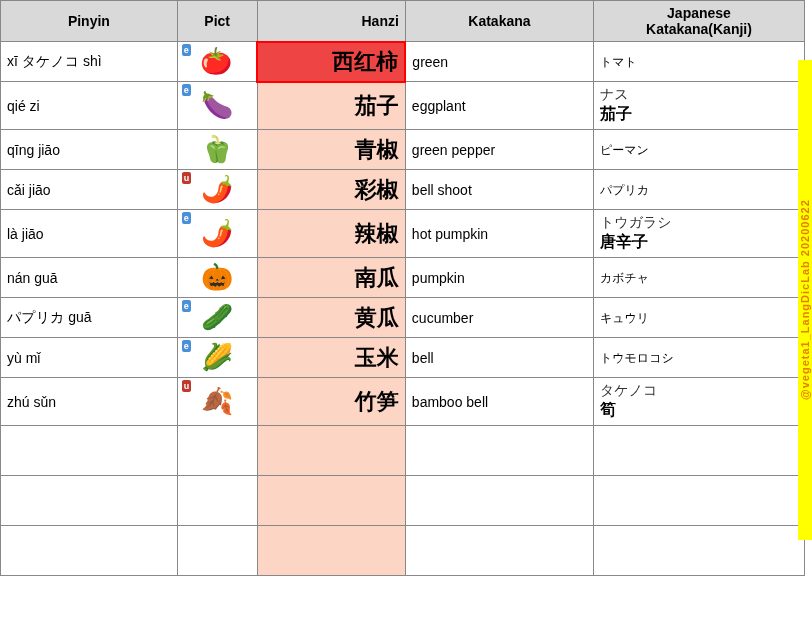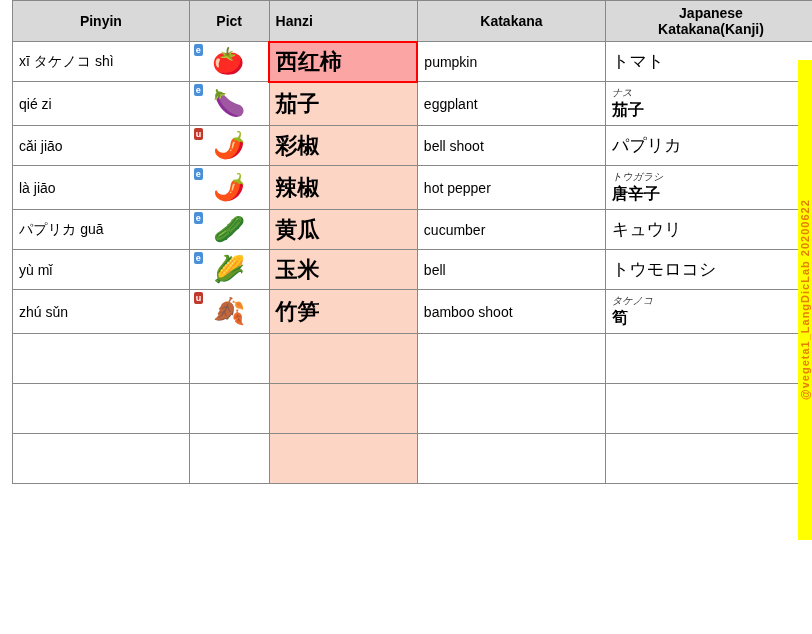--- a/index.html
+++ b/index.html
@@ -8,21 +8,20 @@
       background: #fff;
       width: 812px;
       height: 634px;
       overflow: hidden;
       position: relative;
     }
     .table-wrapper {
       position: relative;
       width: 812px;
       height: 634px;
-      padding-left: 12px;
     }
     table {
       width: 805px;
       border-collapse: collapse;
       border: 1px solid #888;
     }
     th, td {
       border: 1px solid #888;
       padding: 4px 6px;
       vertical-align: middle;
@@ -30,26 +29,26 @@
     th {
       background: #d9d9d9;
       font-weight: bold;
       font-size: 14px;
     }
     td {
       font-size: 14px;
     }
     .col-pinyin { width: 155px; }
     .col-pict   { width: 70px; text-align: center; }
-    .col-hanzi  { width: 130px; text-align: left; margin-top: 27px; }
+    .col-hanzi  { width: 130px; text-align: right; margin-top: 27px; }
     .col-english{ width: 165px; }
     .col-japanese { width: 185px; }
 
     tr.row-highlighted td.col-hanzi {
-      background: #fca5a5;
+      background: #ef4444;
       border: 2px solid red;
     }
     tr.row-normal td.col-hanzi {
       background: #fcd5c5;
     }
     .hanzi-text {
       font-size: 22px;
       font-weight: bold;
     }
     .pict-cell {
@@ -66,32 +65,31 @@
       border-radius: 2px;
       padding: 0 2px;
       line-height: 12px;
     }
     .badge-e { background: #4a90d9; }
     .badge-u { background: #c0392b; }
 
     .emoji { font-size: 26px; }
 
     .jp-small {
-      font-size: 10px;
+      font-size: 14px;
       color: #333;
       display: block;
-      font-style: italic;
     }
     .jp-main {
       font-size: 16px;
       font-weight: bold;
       display: block;
     }
     .jp-plain {
-      font-size: 17px;
+      font-size: 12px;
       text-align: right;
     }
 
     
     .watermark {
       position: absolute;
       right: 0px;
       top: 60px;
       writing-mode: vertical-rl;
       transform: rotate(180deg);
@@ -137,66 +135,90 @@
     <tbody id="table-body">
     <tr class="row-highlighted">
     <td class="col-pinyin">xī タケノコ shì</td>
     <td class="col-pict pict-cell">
       <span class="badge badge-e">e</span>
       <span class="emoji">🍅</span>
     </td>
     <td class="col-hanzi">
       <span class="hanzi-text">西红柿</span>
     </td>
-    <td class="col-english">pumpkin</td>
+    <td class="col-english">green</td>
     <td class="col-japanese"><span class="jp-plain">トマト</span></td>
   </tr>
         <tr class="row-normal">
     <td class="col-pinyin">qié zi</td>
     <td class="col-pict pict-cell">
       <span class="badge badge-e">e</span>
       <span class="emoji">🍆</span>
     </td>
     <td class="col-hanzi">
       <span class="hanzi-text">茄子</span>
     </td>
     <td class="col-english">eggplant</td>
     <td class="col-japanese">
             <span class="jp-small">ナス</span>
             <span class="jp-main">茄子</span>
           </td>
   </tr>
         <tr class="row-normal">
+    <td class="col-pinyin">qīng jiāo</td>
+    <td class="col-pict pict-cell">
+      
+      <span class="emoji">🫑</span>
+    </td>
+    <td class="col-hanzi">
+      <span class="hanzi-text">青椒</span>
+    </td>
+    <td class="col-english">green pepper</td>
+    <td class="col-japanese"><span class="jp-plain">ピーマン</span></td>
+  </tr>
+        <tr class="row-normal">
     <td class="col-pinyin">cǎi jiāo</td>
     <td class="col-pict pict-cell">
       <span class="badge badge-u">u</span>
       <span class="emoji">🌶️</span>
     </td>
     <td class="col-hanzi">
       <span class="hanzi-text">彩椒</span>
     </td>
     <td class="col-english">bell shoot</td>
     <td class="col-japanese"><span class="jp-plain">パプリカ</span></td>
   </tr>
         <tr class="row-normal">
     <td class="col-pinyin">là jiāo</td>
     <td class="col-pict pict-cell">
       <span class="badge badge-e">e</span>
       <span class="emoji">🌶️</span>
     </td>
     <td class="col-hanzi">
       <span class="hanzi-text">辣椒</span>
     </td>
-    <td class="col-english">hot pepper</td>
+    <td class="col-english">hot pumpkin</td>
     <td class="col-japanese">
             <span class="jp-small">トウガラシ</span>
             <span class="jp-main">唐辛子</span>
           </td>
   </tr>
         <tr class="row-normal">
+    <td class="col-pinyin">nán guā</td>
+    <td class="col-pict pict-cell">
+      
+      <span class="emoji">🎃</span>
+    </td>
+    <td class="col-hanzi">
+      <span class="hanzi-text">南瓜</span>
+    </td>
+    <td class="col-english">pumpkin</td>
+    <td class="col-japanese"><span class="jp-plain">カボチャ</span></td>
+  </tr>
+        <tr class="row-normal">
     <td class="col-pinyin">パプリカ guā</td>
     <td class="col-pict pict-cell">
       <span class="badge badge-e">e</span>
       <span class="emoji">🥒</span>
     </td>
     <td class="col-hanzi">
       <span class="hanzi-text">黄瓜</span>
     </td>
     <td class="col-english">cucumber</td>
     <td class="col-japanese"><span class="jp-plain">キュウリ</span></td>
@@ -215,21 +237,21 @@
   </tr>
         <tr class="row-normal">
     <td class="col-pinyin">zhú sǔn</td>
     <td class="col-pict pict-cell">
       <span class="badge badge-u">u</span>
       <span class="emoji">🍂</span>
     </td>
     <td class="col-hanzi">
       <span class="hanzi-text">竹笋</span>
     </td>
-    <td class="col-english">bamboo shoot</td>
+    <td class="col-english">bamboo bell</td>
     <td class="col-japanese">
             <span class="jp-small">タケノコ</span>
             <span class="jp-main">筍</span>
           </td>
   </tr>
         <tr class="empty-row">
       <td class="col-pinyin"></td>
       <td class="col-pict pict-cell"></td>
       <td class="col-hanzi"></td>
       <td class="col-english"></td>

